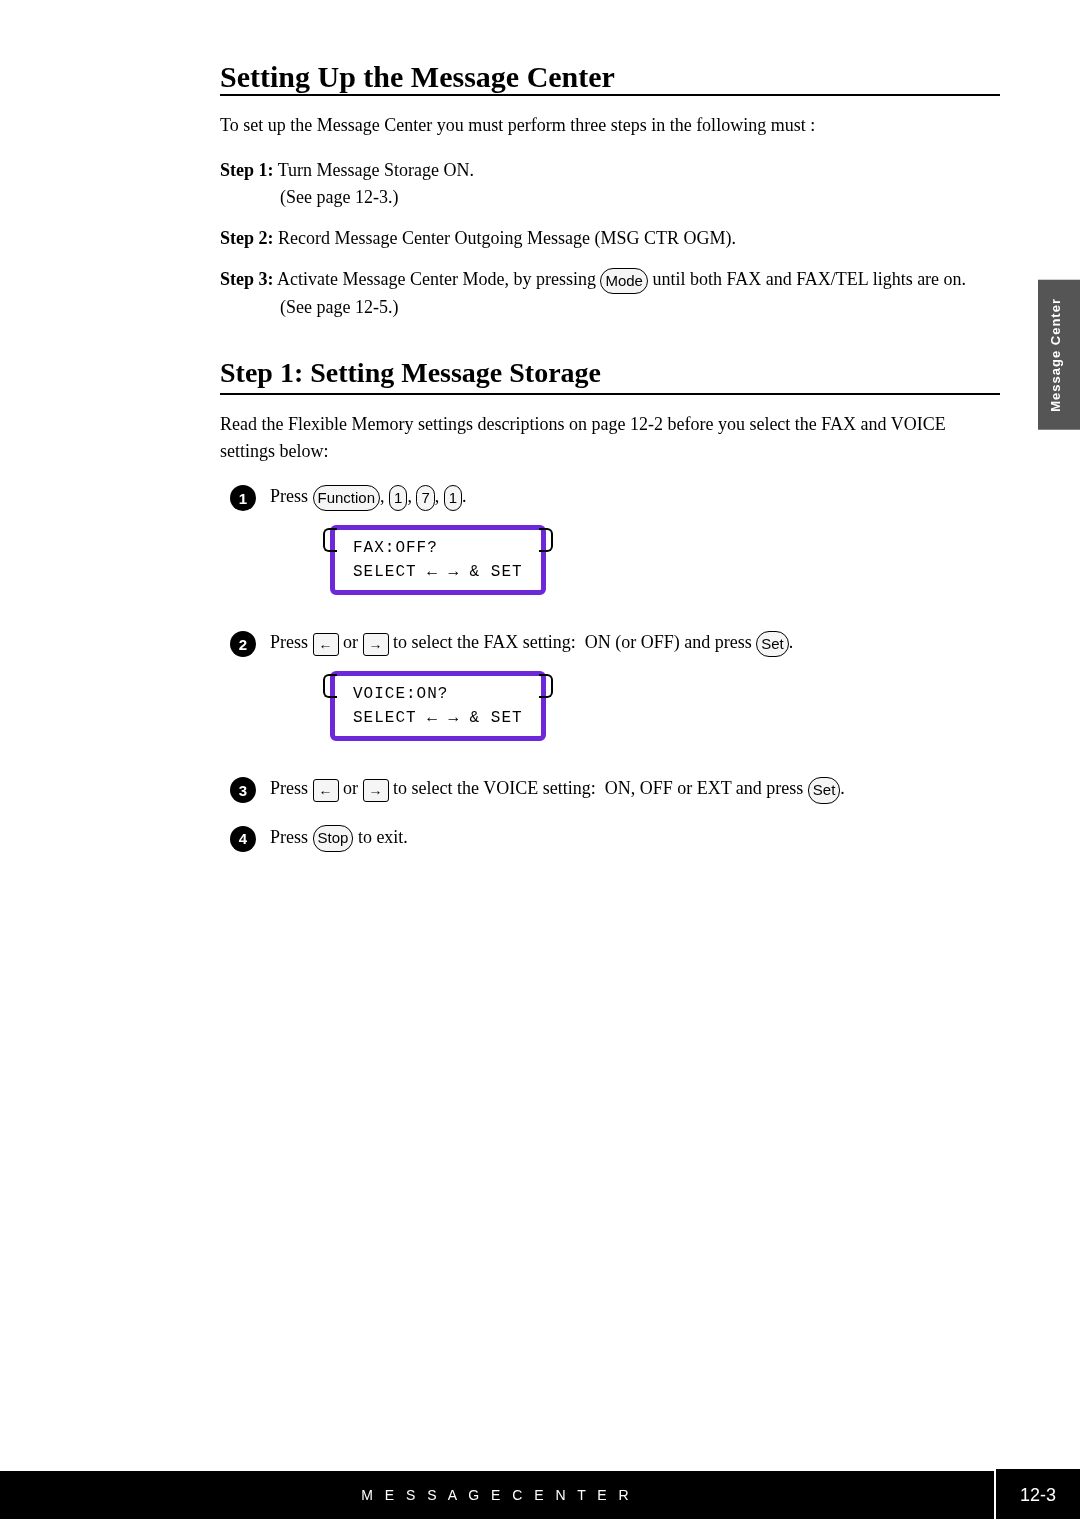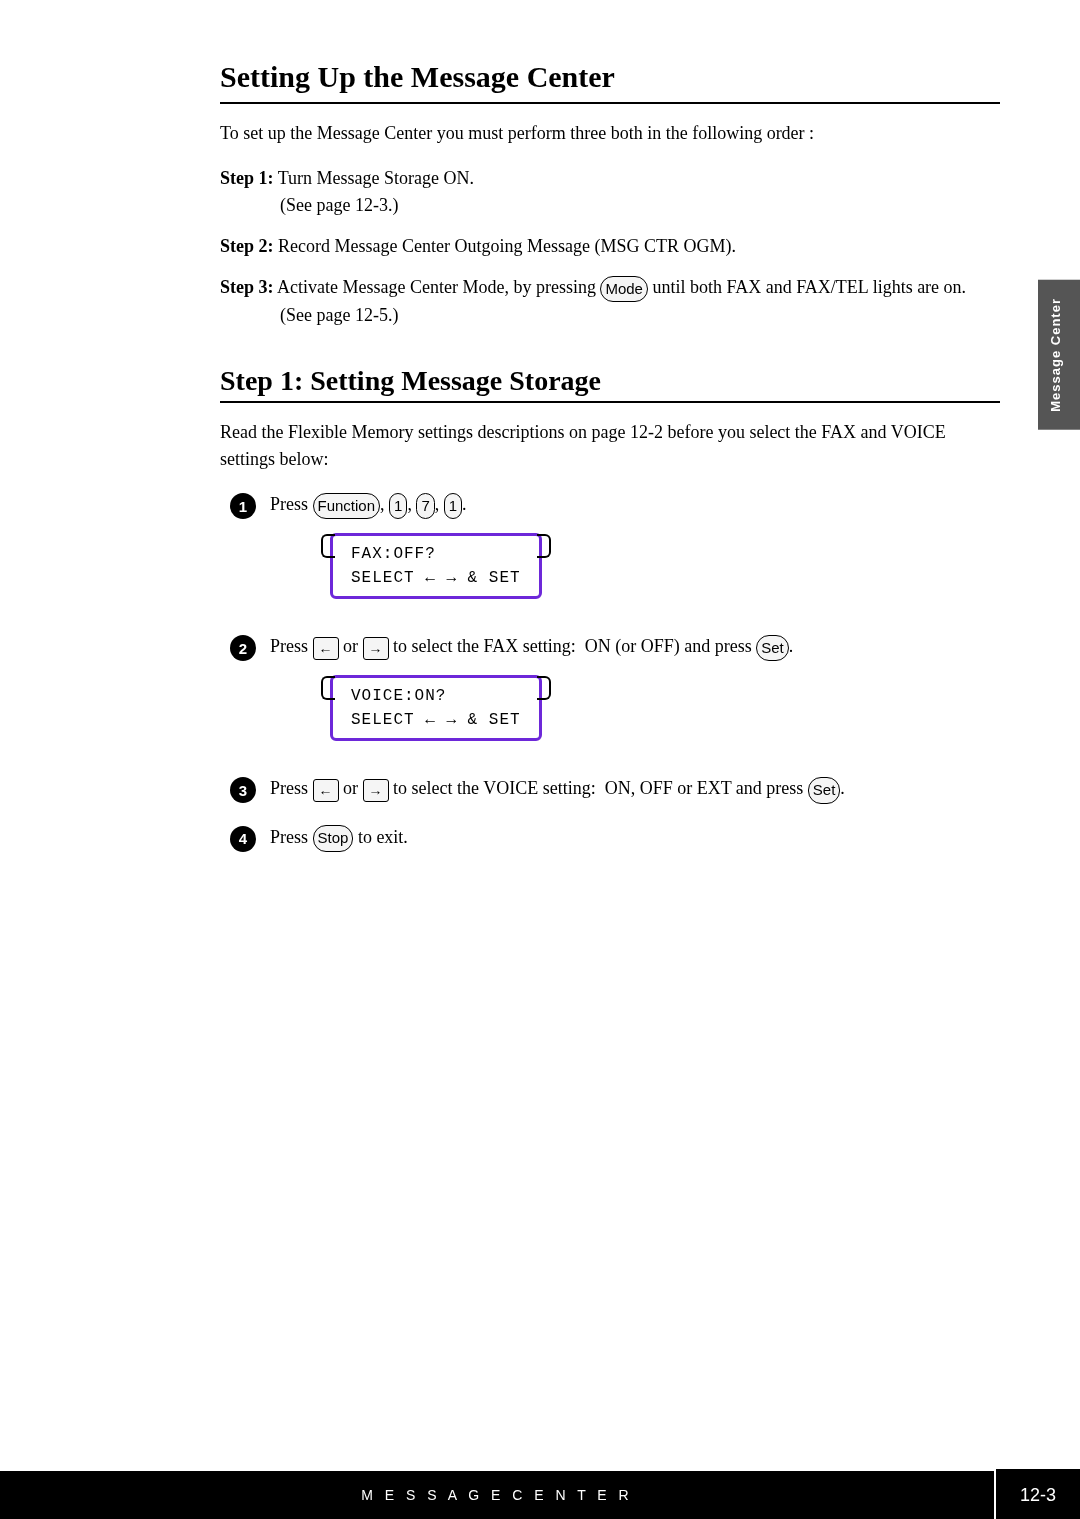--- a/index.html
+++ b/index.html
@@ -35,21 +35,20 @@
       transform: rotate(180deg);
       padding: 18px 10px;
       letter-spacing: 1px;
       text-align: center;
     }
 
     .page-title {
       font-size: 30px;
       font-weight: bold;
       border-bottom: 2px solid #000;
-      padding-bottom: 8px;
     }
 
     .intro-text {
       font-size: 18px;
       margin-top: 16px;
       margin-bottom: 18px;
       line-height: 1.5;
     }
 
     .step-block {
@@ -130,21 +129,21 @@
       line-height: 1.5;
     }
 
     .lcd-display-wrapper {
       margin: 14px 0 14px 60px;
       display: flex;
       align-items: center;
     }
 
     .lcd-display {
-      border: 3px solid #6d28d9;
+      border: 5px solid #6d28d9;
       border-radius: 6px;
       padding: 6px 18px;
       font-family: 'Courier New', Courier, monospace;
       font-size: 16px;
       background: #fff;
       position: relative;
       display: inline-block;
     }
 
     .lcd-display::before {
@@ -230,21 +229,21 @@
   </style>
 </head>
 <body>
 
 <div class="page-container">
 
   <div class="side-tab">Message Center</div>
 
   <h1 class="page-title">Setting Up the Message Center</h1>
 
-  <p class="intro-text">To set up the Message Center you must perform three both in the following order :</p>
+  <p class="intro-text">To set up the Message Center you must perform three steps in the following must :</p>
 
   <div class="step-block">
     <span class="step-label">Step 1:</span>
     <span class="step-text"> Turn Message Storage ON.</span><br>
     <span class="step-indent" style="display:block;">(See page 12-3.)</span>
   </div>
 
   <div class="step-block">
     <span class="step-label">Step 2:</span>
     <span class="step-text"> Record Message Center Outgoing Message (MSG CTR OGM).</span><br>

